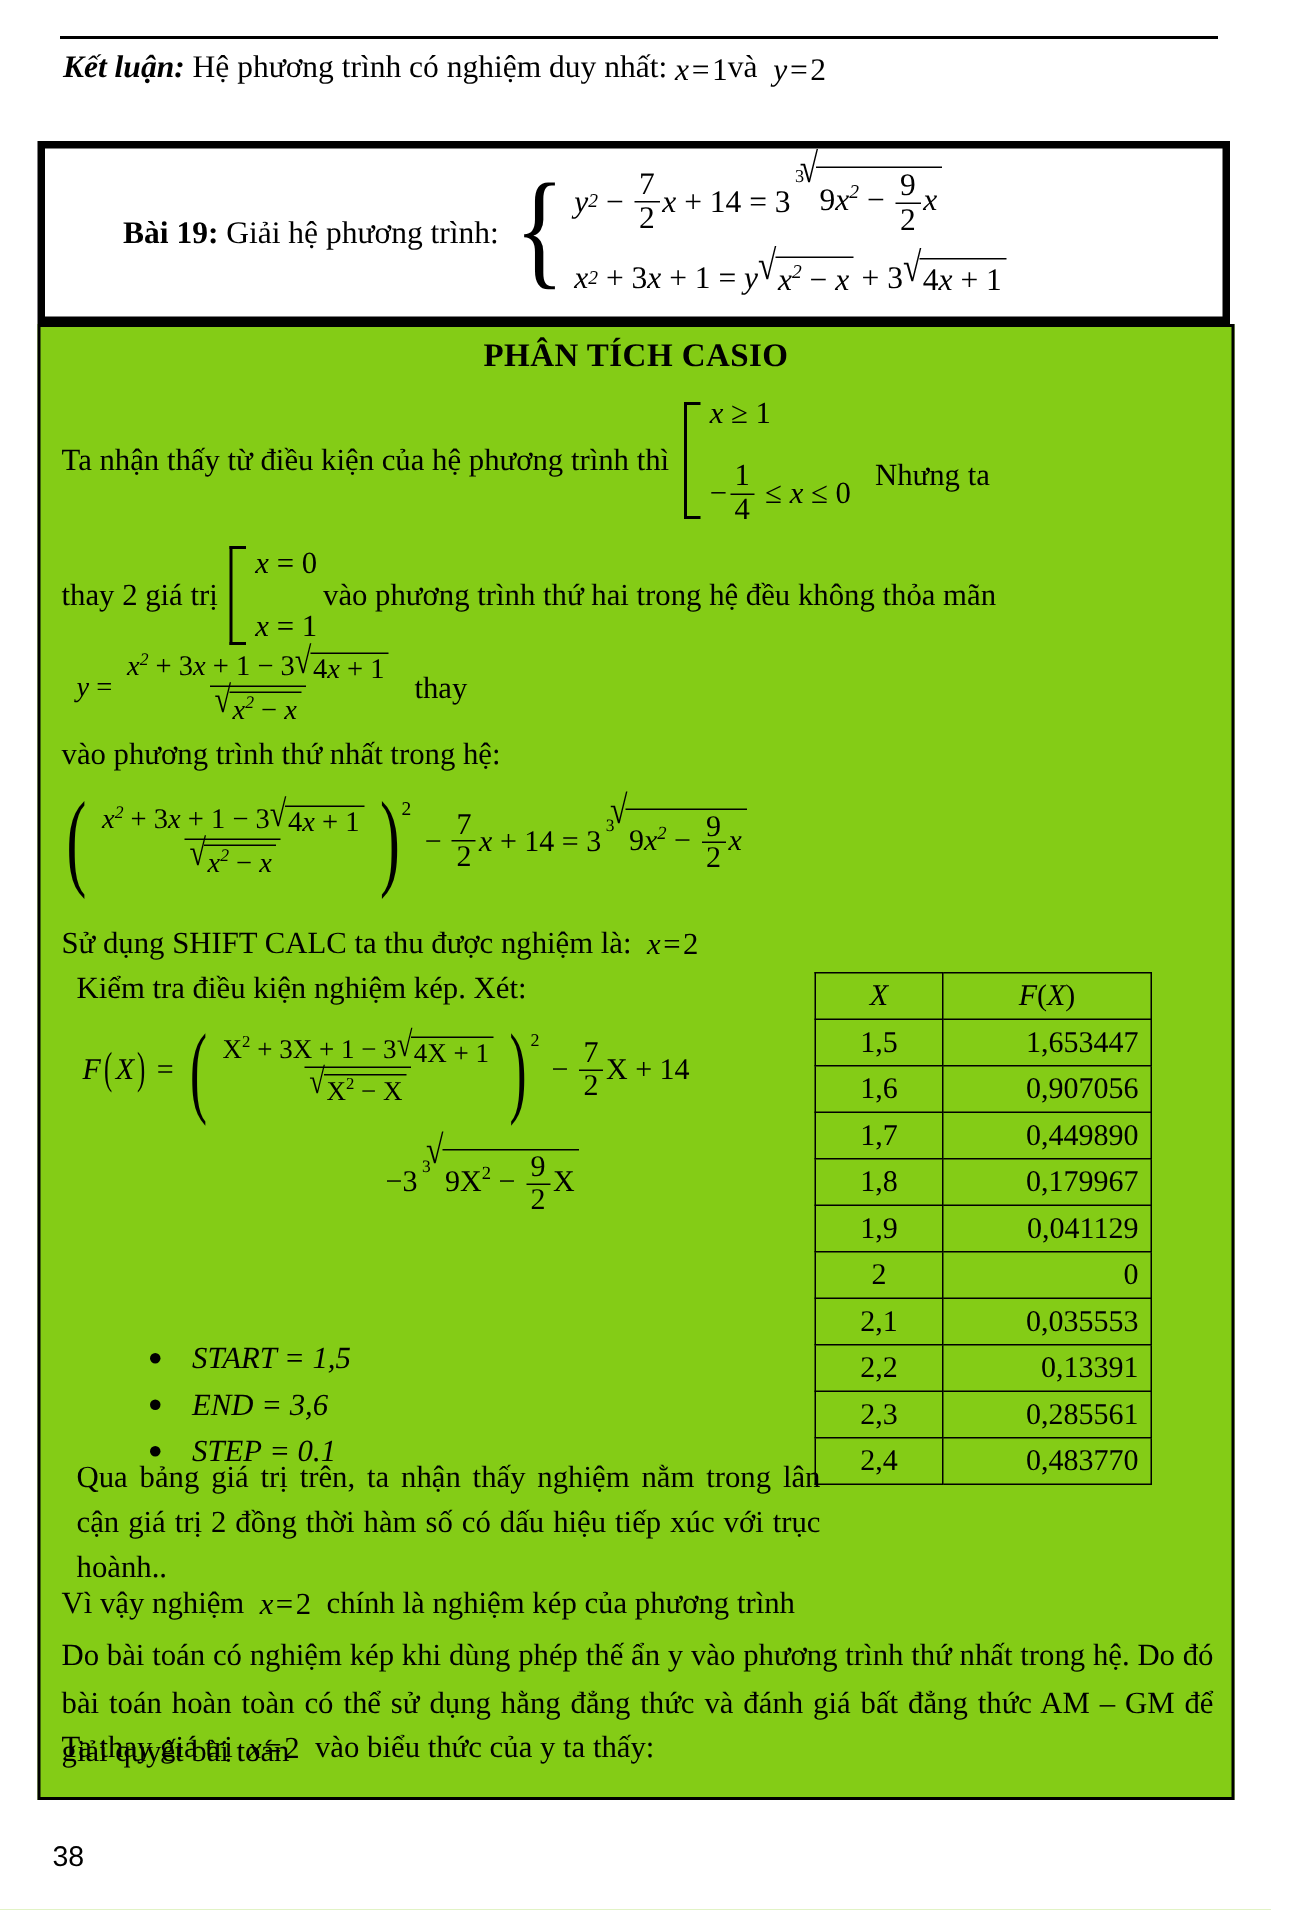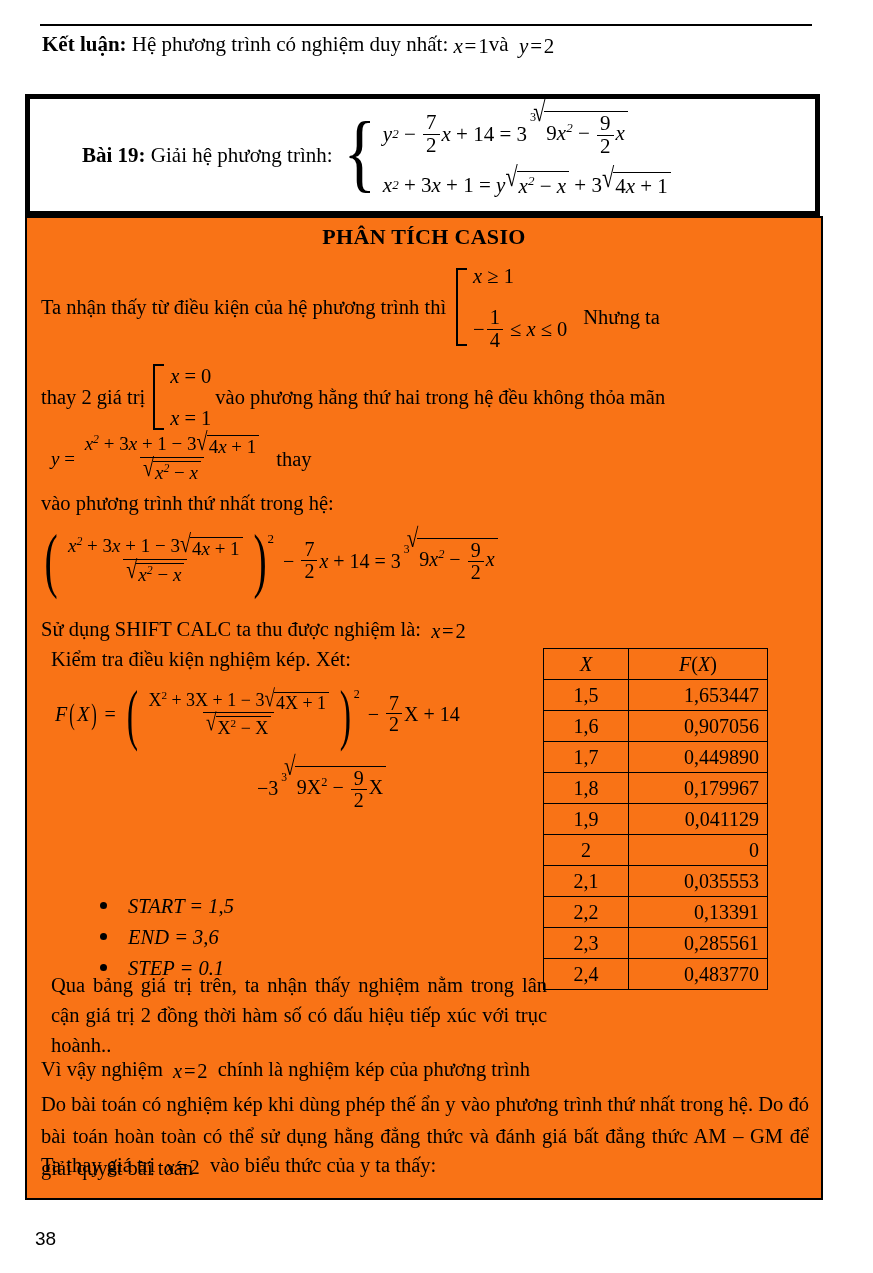--- a/index.html
+++ b/index.html
@@ -33,20 +33,21 @@
     position: absolute;
     left: 42px;
     top: 30px;
     width: 790px;
     font-size: 21px;
     line-height: 28px;
     white-space: nowrap;
   }
   .conclusion .lead {
     font-weight: bold;
+    font-style: italic;
   }
 
   
   .problem-box {
     position: absolute;
     left: 25px;
     top: 94px;
     width: 795px;
     height: 122px;
     border: 5px solid #000;
@@ -86,21 +87,21 @@
 
   
   .analysis-box {
     position: absolute;
     left: 25px;
     top: 216px;
     width: 798px;
     height: 984px;
     border: 2px solid #000;
     box-sizing: border-box;
-    background: #f97316;
+    background: #84cc16;
   }
   .analysis-title {
     position: absolute;
     left: 0;
     top: 6px;
     width: 100%;
     text-align: center;
     font-size: 22px;
     font-weight: bold;
     letter-spacing: 0.3px;
@@ -281,21 +282,21 @@
 
     <div class="para" style="left:14px; top:146px; width:780px; display:flex; align-items:center;">
       <span>thay 2 giá trị</span>
       <span class="cases" style="margin-left:8px; height:66px;">
         <span class="bkt"></span>
         <span class="rows" style="gap:16px;">
           <span class="math"><span class="mi">x</span>&nbsp;=&nbsp;0</span>
           <span class="math"><span class="mi">x</span>&nbsp;=&nbsp;1</span>
         </span>
       </span>
-      <span style="margin-left:4px;">vào phương hằng thứ hai trong hệ đều không thỏa mãn</span>
+      <span style="margin-left:4px;">vào phương trình thứ hai trong hệ đều không thỏa mãn</span>
     </div>
 
     <div class="para" style="left:14px; top:216px; width:780px; display:flex; align-items:center;">
       <span class="math" style="margin-left:10px; font-size:19px;">
         <span class="mi">y</span>&nbsp;=&nbsp;<span class="frac">
           <span class="num"><span class="mi">x</span><sup class="ex">2</sup>&nbsp;+&nbsp;3<span class="mi">x</span>&nbsp;+&nbsp;1&nbsp;−&nbsp;3<span class="sqrt">
                 <span class="rad">√</span>
                 <span class="bar">4<span class="mi">x</span>&nbsp;+&nbsp;1</span>
               </span></span>
           <span class="den" style="padding-top:3px;"><span class="sqrt">

